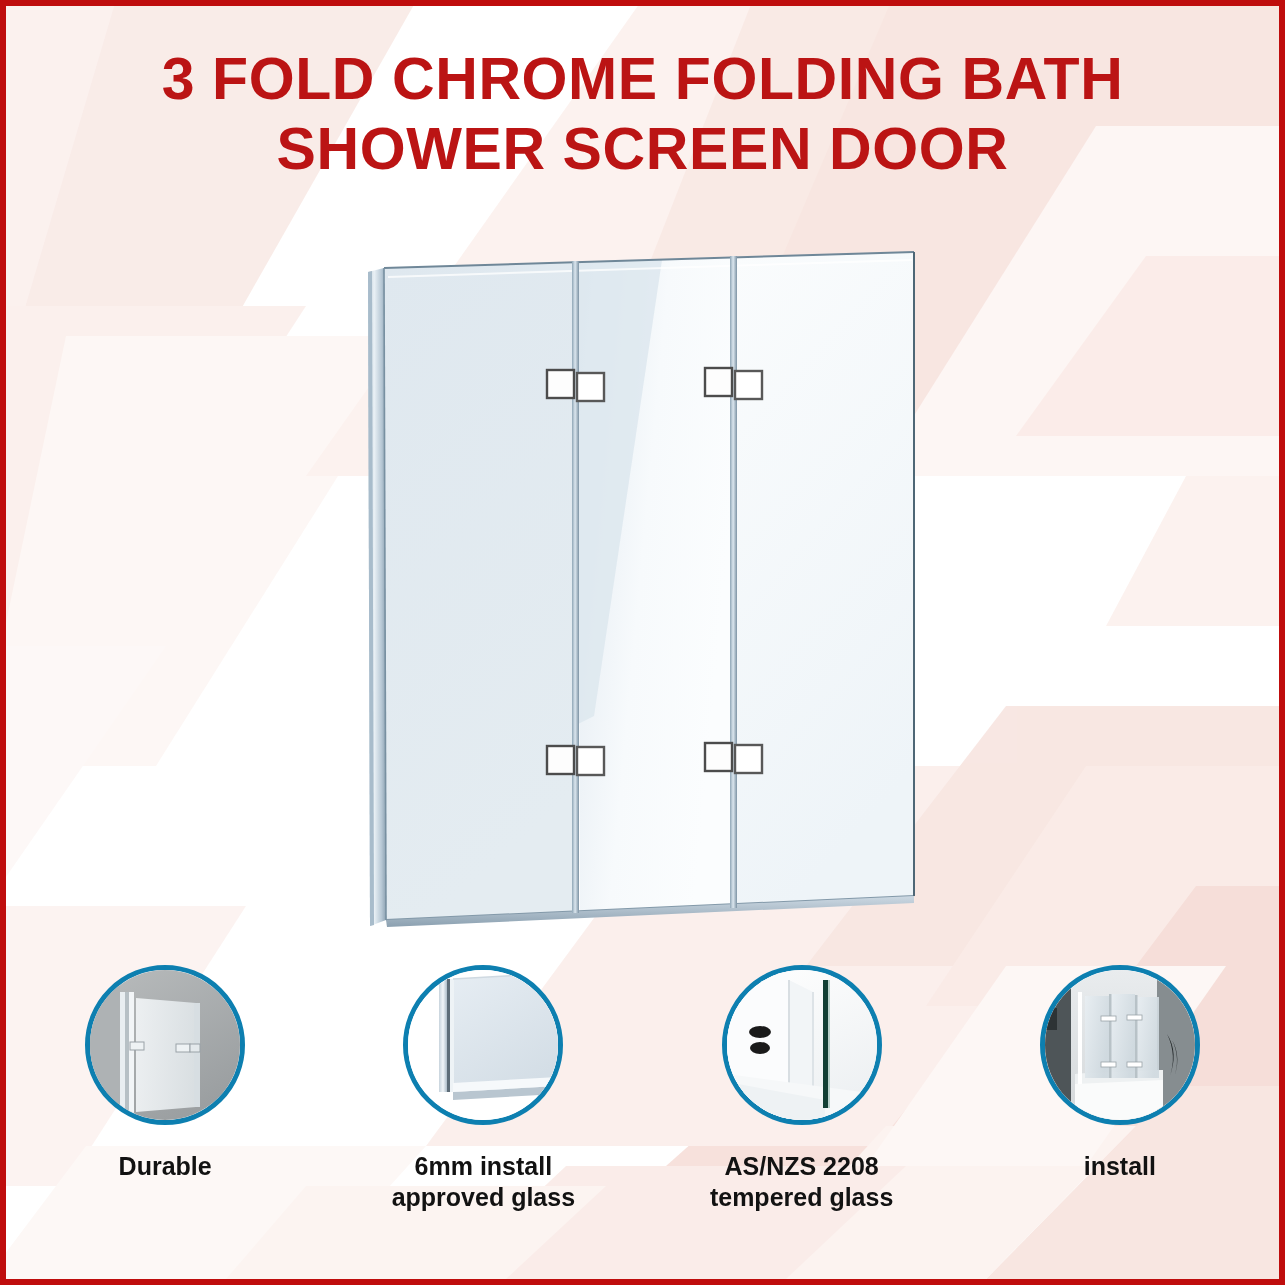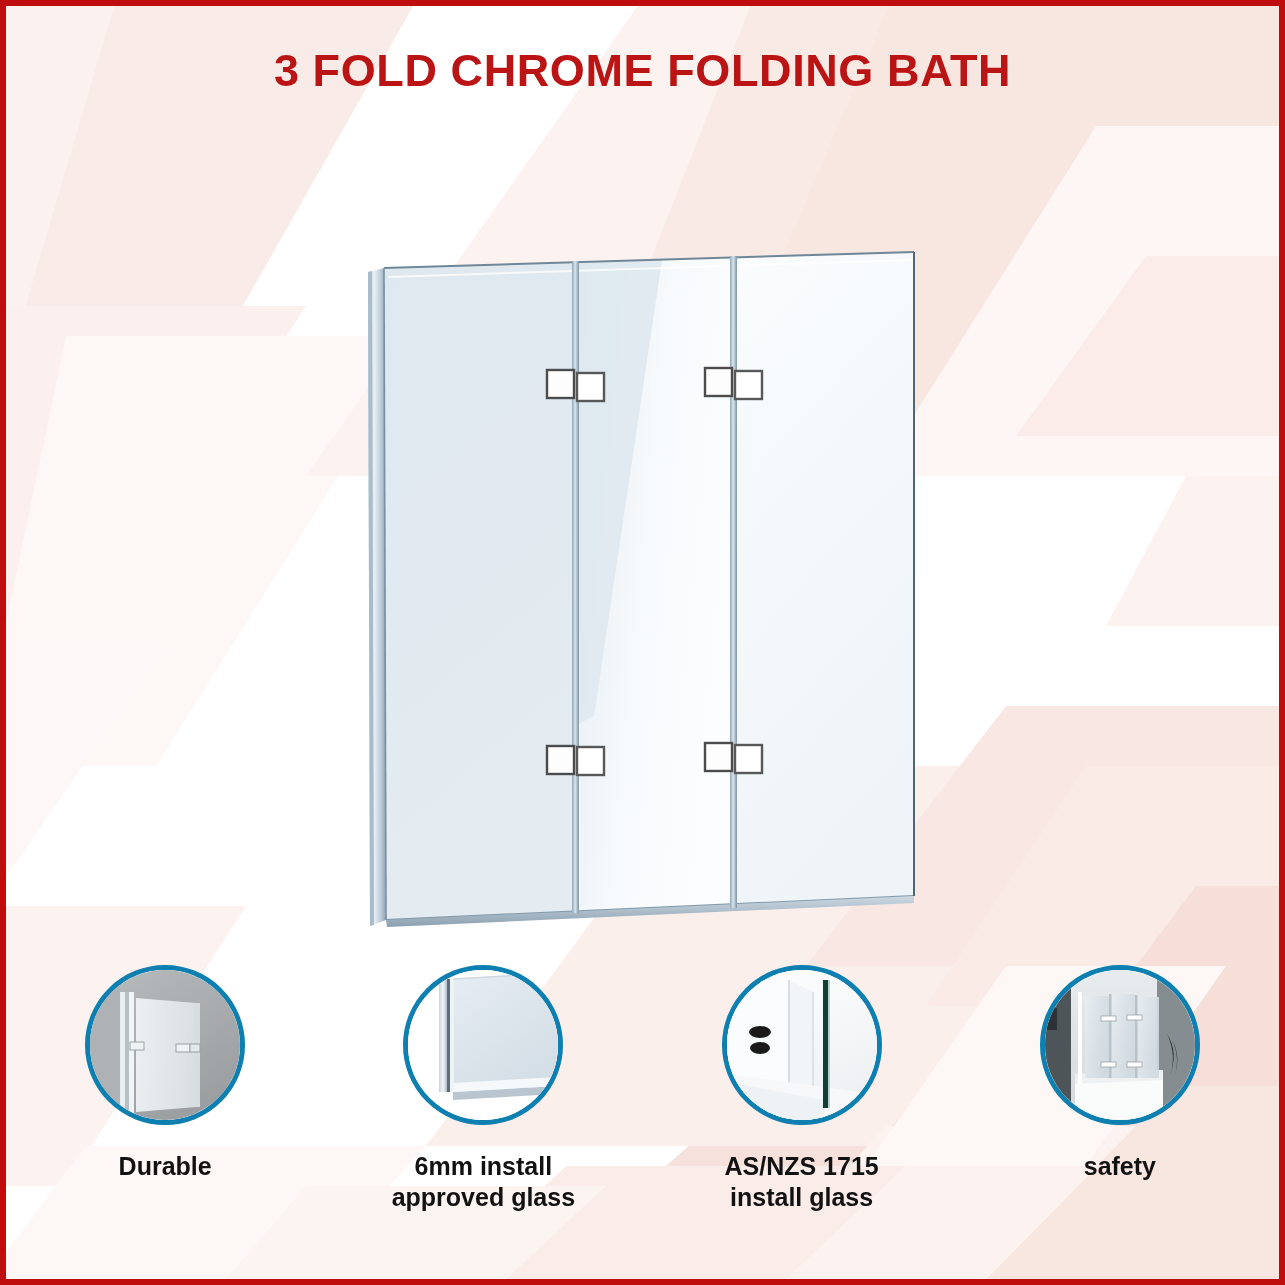--- a/index.html
+++ b/index.html
@@ -22,21 +22,21 @@
     z-index:60;pointer-events:none;
   }
   
   .bg{position:absolute;inset:6px;overflow:hidden;z-index:0;}
   
   .title{
     position:absolute;top:44px;left:0;width:1285px;
     text-align:center;
     z-index:20;
     color:#bb1414;
-    font-size:45px;
+    font-size:59px;
     font-weight:bold;
     line-height:1.19;
     letter-spacing:0.6px;
     text-transform:uppercase;
   }
   
   .product{
     position:absolute;
     left:362px;top:246px;width:570px;height:700px;
     z-index:15;
@@ -115,20 +115,21 @@
         <polygon points="560,1160 900,1160 780,1273 440,1273" fill="#faece8"></polygon>
         <polygon points="300,1180 600,1180 500,1273 220,1273" fill="#fcf4f1"></polygon>
 
         <polygon points="-40,640 160,640 -20,900 -40,900" fill="#fdf8f7"></polygon>
       </g>
     </svg>
   </div>
 
   <div class="title">
     <div>3 FOLD CHROME FOLDING BATH</div>
+    <div>SHOWER SCREEN DOOR</div>
   </div>
 
   <div class="product">
     <svg viewBox="0 0 570 700">
       <defs>
         <linearGradient id="glassA" x1="0" y1="0" x2="0.25" y2="1">
           <stop offset="0" stop-color="#dfe8ef"></stop>
           <stop offset="1" stop-color="#e4ecf1"></stop>
         </linearGradient>
         <linearGradient id="glassB" x1="0" y1="0" x2="1" y2="0.4">
@@ -288,22 +289,22 @@
           <polygon points="0,112 98,130 98,150 0,150" fill="#eef2f4"></polygon>
 
           <rect x="96" y="10" width="5" height="128" fill="#123f34"></rect>
           <rect x="101" y="10" width="2" height="128" fill="#8fb6aa" opacity="0.6"></rect>
 
           <ellipse cx="33" cy="62" rx="11" ry="6" fill="#1a1a1a"></ellipse>
           <ellipse cx="33" cy="78" rx="10" ry="6" fill="#1a1a1a"></ellipse>
         </svg>
       </div>
       <div class="cap">
-        <div>AS/NZS 1715</div>
-        <div>install glass</div>
+        <div>AS/NZS 2208</div>
+        <div>tempered glass</div>
       </div>
     </div>
 
     <div class="feature">
       <div class="circle">
         <svg viewBox="0 0 150 150">
           <defs>
             <linearGradient id="f4wall" x1="0" y1="0" x2="0" y2="1">
               <stop offset="0" stop-color="#e9ecee"></stop>
               <stop offset="1" stop-color="#d4d8da"></stop>
@@ -334,20 +335,20 @@
           <rect x="56" y="46" width="15" height="5" fill="#ffffff" stroke="#9aa3a8" stroke-width="0.8"></rect>
           <rect x="82" y="45" width="15" height="5" fill="#ffffff" stroke="#9aa3a8" stroke-width="0.8"></rect>
           <rect x="56" y="92" width="15" height="5" fill="#ffffff" stroke="#9aa3a8" stroke-width="0.8"></rect>
           <rect x="82" y="92" width="15" height="5" fill="#ffffff" stroke="#9aa3a8" stroke-width="0.8"></rect>
 
           <path d="M122,64 C130,76 131,92 124,108 C130,94 129,78 122,64 Z" fill="#23282a"></path>
           <path d="M127,70 C134,82 134,96 128,110 C134,96 133,82 127,70 Z" fill="#23282a"></path>
         </svg>
       </div>
       <div class="cap">
-        <div>safety</div>
+        <div>install</div>
       </div>
     </div>
 
   </div>
 
   <div class="frame"></div>
 </div>
 
 </body></html>

